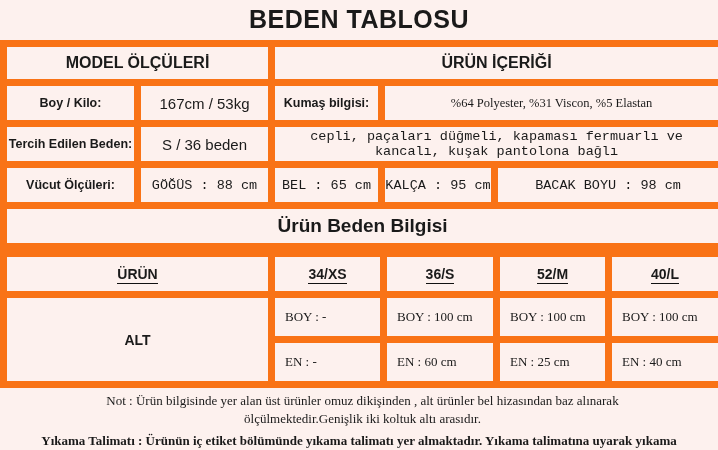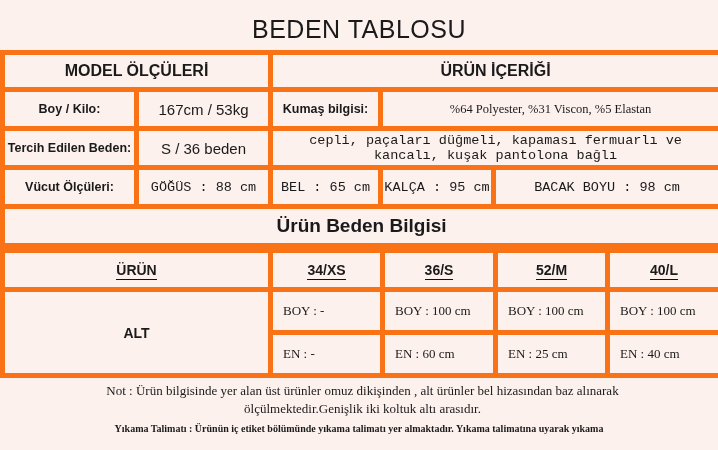--- a/index.html
+++ b/index.html
@@ -17,32 +17,32 @@
   .sheet {
     width: 718px;
     height: 450px;
     box-sizing: border-box;
     background: #fdf1ee;
     position: relative;
   }
   .title {
     text-align: center;
     font-family: "Liberation Sans", sans-serif;
-    font-weight: normal;
+    font-weight: bold;
     font-size: 25px;
     letter-spacing: 0.5px;
-    padding: 15px 0 6px 0;
+    padding: 5px 0 6px 0;
   }
   table {
     border-collapse: collapse;
     width: 718px;
     table-layout: fixed;
   }
   td, th {
-    border: 5px solid #f97316;
+    border: 7px solid #f97316;
     text-align: center;
     vertical-align: middle;
     padding: 0;
   }
   .hdr {
     font-family: "Liberation Sans", sans-serif;
     font-weight: bold;
     font-size: 16px;
     height: 32px;
   }
@@ -102,21 +102,21 @@
     text-align: center;
     font-family: "Liberation Serif", serif;
     font-size: 13px;
     line-height: 1.35;
     padding: 4px 7px 0 14px;
   }
   .note2 {
     text-align: center;
     font-family: "Liberation Serif", serif;
     font-weight: bold;
-    font-size: 10px;
+    font-size: 13px;
     line-height: 1.35;
     padding: 5px 10px 0 10px;
   }
 </style>
 </head>
 <body>
 
 <div class="sheet">
 
   <div class="title">BEDEN TABLOSU</div>

